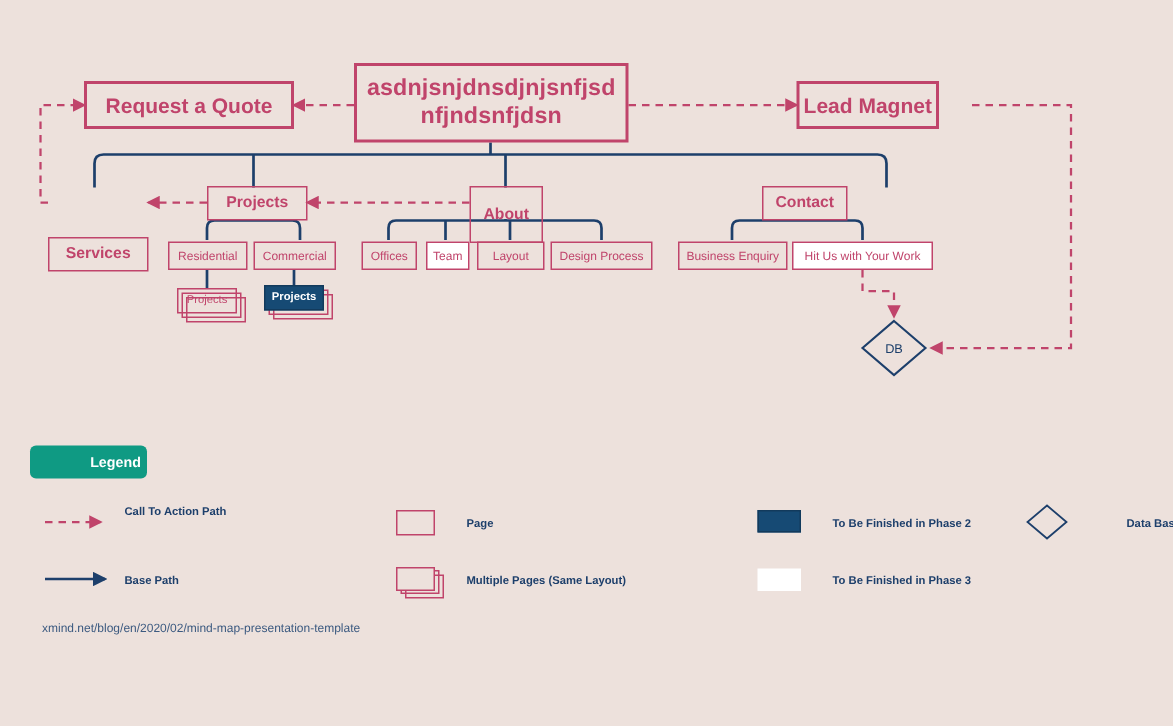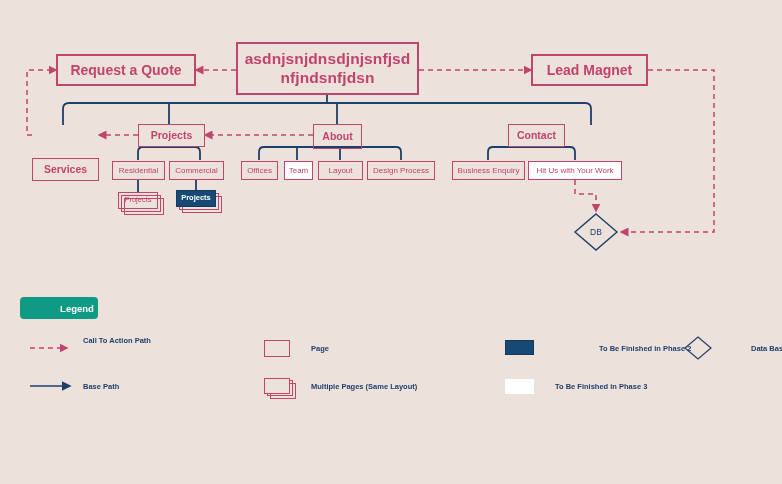--- a/index.html
+++ b/index.html
@@ -197,27 +197,27 @@
 
     <g stroke="#1d3f6b" stroke-width="1.2" fill="none">
       <path d="M698,337 L711,348 L698,359 L685,348 Z"></path>
     </g>
   </svg>
 
   <div class="node root" style="left:236px; top:42px; width:183px; height:53px;">asdnjsnjdnsdjnjsnfjsd nfjndsnfjdsn</div>
 
   <div class="node cta" style="left:56px; top:54px; width:140px; height:32px;">Request a Quote</div>
 
-  <div class="node cta" style="left:531px; top:54px; width:117px; height:32px;">Lead Magnet</div>
+  <div class="node cta" style="left:531px; top:54px; width:95px; height:32px;">Lead Magnet</div>
 
   <div class="node lvl1" style="left:32px; top:124px; width:67px; height:23px;margin-top:34px;">Services</div>
 
   <div class="node lvl1" style="left:138px; top:124px; width:67px; height:23px;">Projects</div>
 
-  <div class="node lvl1" style="left:313px; top:124px; width:49px; height:25px;">About</div>
+  <div class="node lvl1" style="left:313px; top:124px; width:49px; height:38px;">About</div>
 
   <div class="node lvl1" style="left:508px; top:124px; width:57px; height:23px;">Contact</div>
 
   <div class="node lvl2" style="left:112px; top:161px; width:53px; height:19px;">Residential</div>
 
   <div class="node lvl2" style="left:169px; top:161px; width:55px; height:19px;">Commercial</div>
 
   <div class="node lvl2" style="left:241px; top:161px; width:37px; height:19px;">Offices</div>
 
   <div class="node lvl2 white" style="left:284px; top:161px; width:29px; height:19px;">Team</div>
@@ -254,21 +254,22 @@
   <div class="legend-label" style="left:311px; top:344px;">Page</div>
 
   <div class="stack" style="left:264px; top:378px; width:34px; height:22px;">
     <div class="plate" style="left:6px; top:5px; width:26px; height:16px; border-width:1.6px;"></div>
     <div class="plate" style="left:3px; top:2px; width:26px; height:16px; border-width:1.6px;"></div>
     <div class="plate" style="left:0px; top:0px; width:26px; height:16px; border-width:1.6px; background:#ede1dc;"></div>
   </div>
   <div class="legend-label" style="left:311px; top:382px;">Multiple Pages (Same Layout)</div>
 
   <div class="swatch fill-navy" style="left:505px; top:340px; width:29px; height:15px;"></div>
-  <div class="legend-label" style="left:555px; top:344px;margin-left:44px;">To Be Finished in Phase 2</div>
+  <div class="legend-label" style="left:555px; top:344px;">To Be Finished in Phase 2</div>
 
   <div class="swatch fill-white" style="left:505px; top:379px; width:29px; height:15px;"></div>
   <div class="legend-label" style="left:555px; top:382px;">To Be Finished in Phase 3</div>
 
   <div class="legend-label" style="left:735px; top:344px;margin-left:16px;">Data Base</div>
 
+  <div class="footer-url" style="left:28px; top:413px;">xmind.net/blog/en/2020/02/mind-map-presentation-template</div>
 
 </div>
 
 </body></html>

